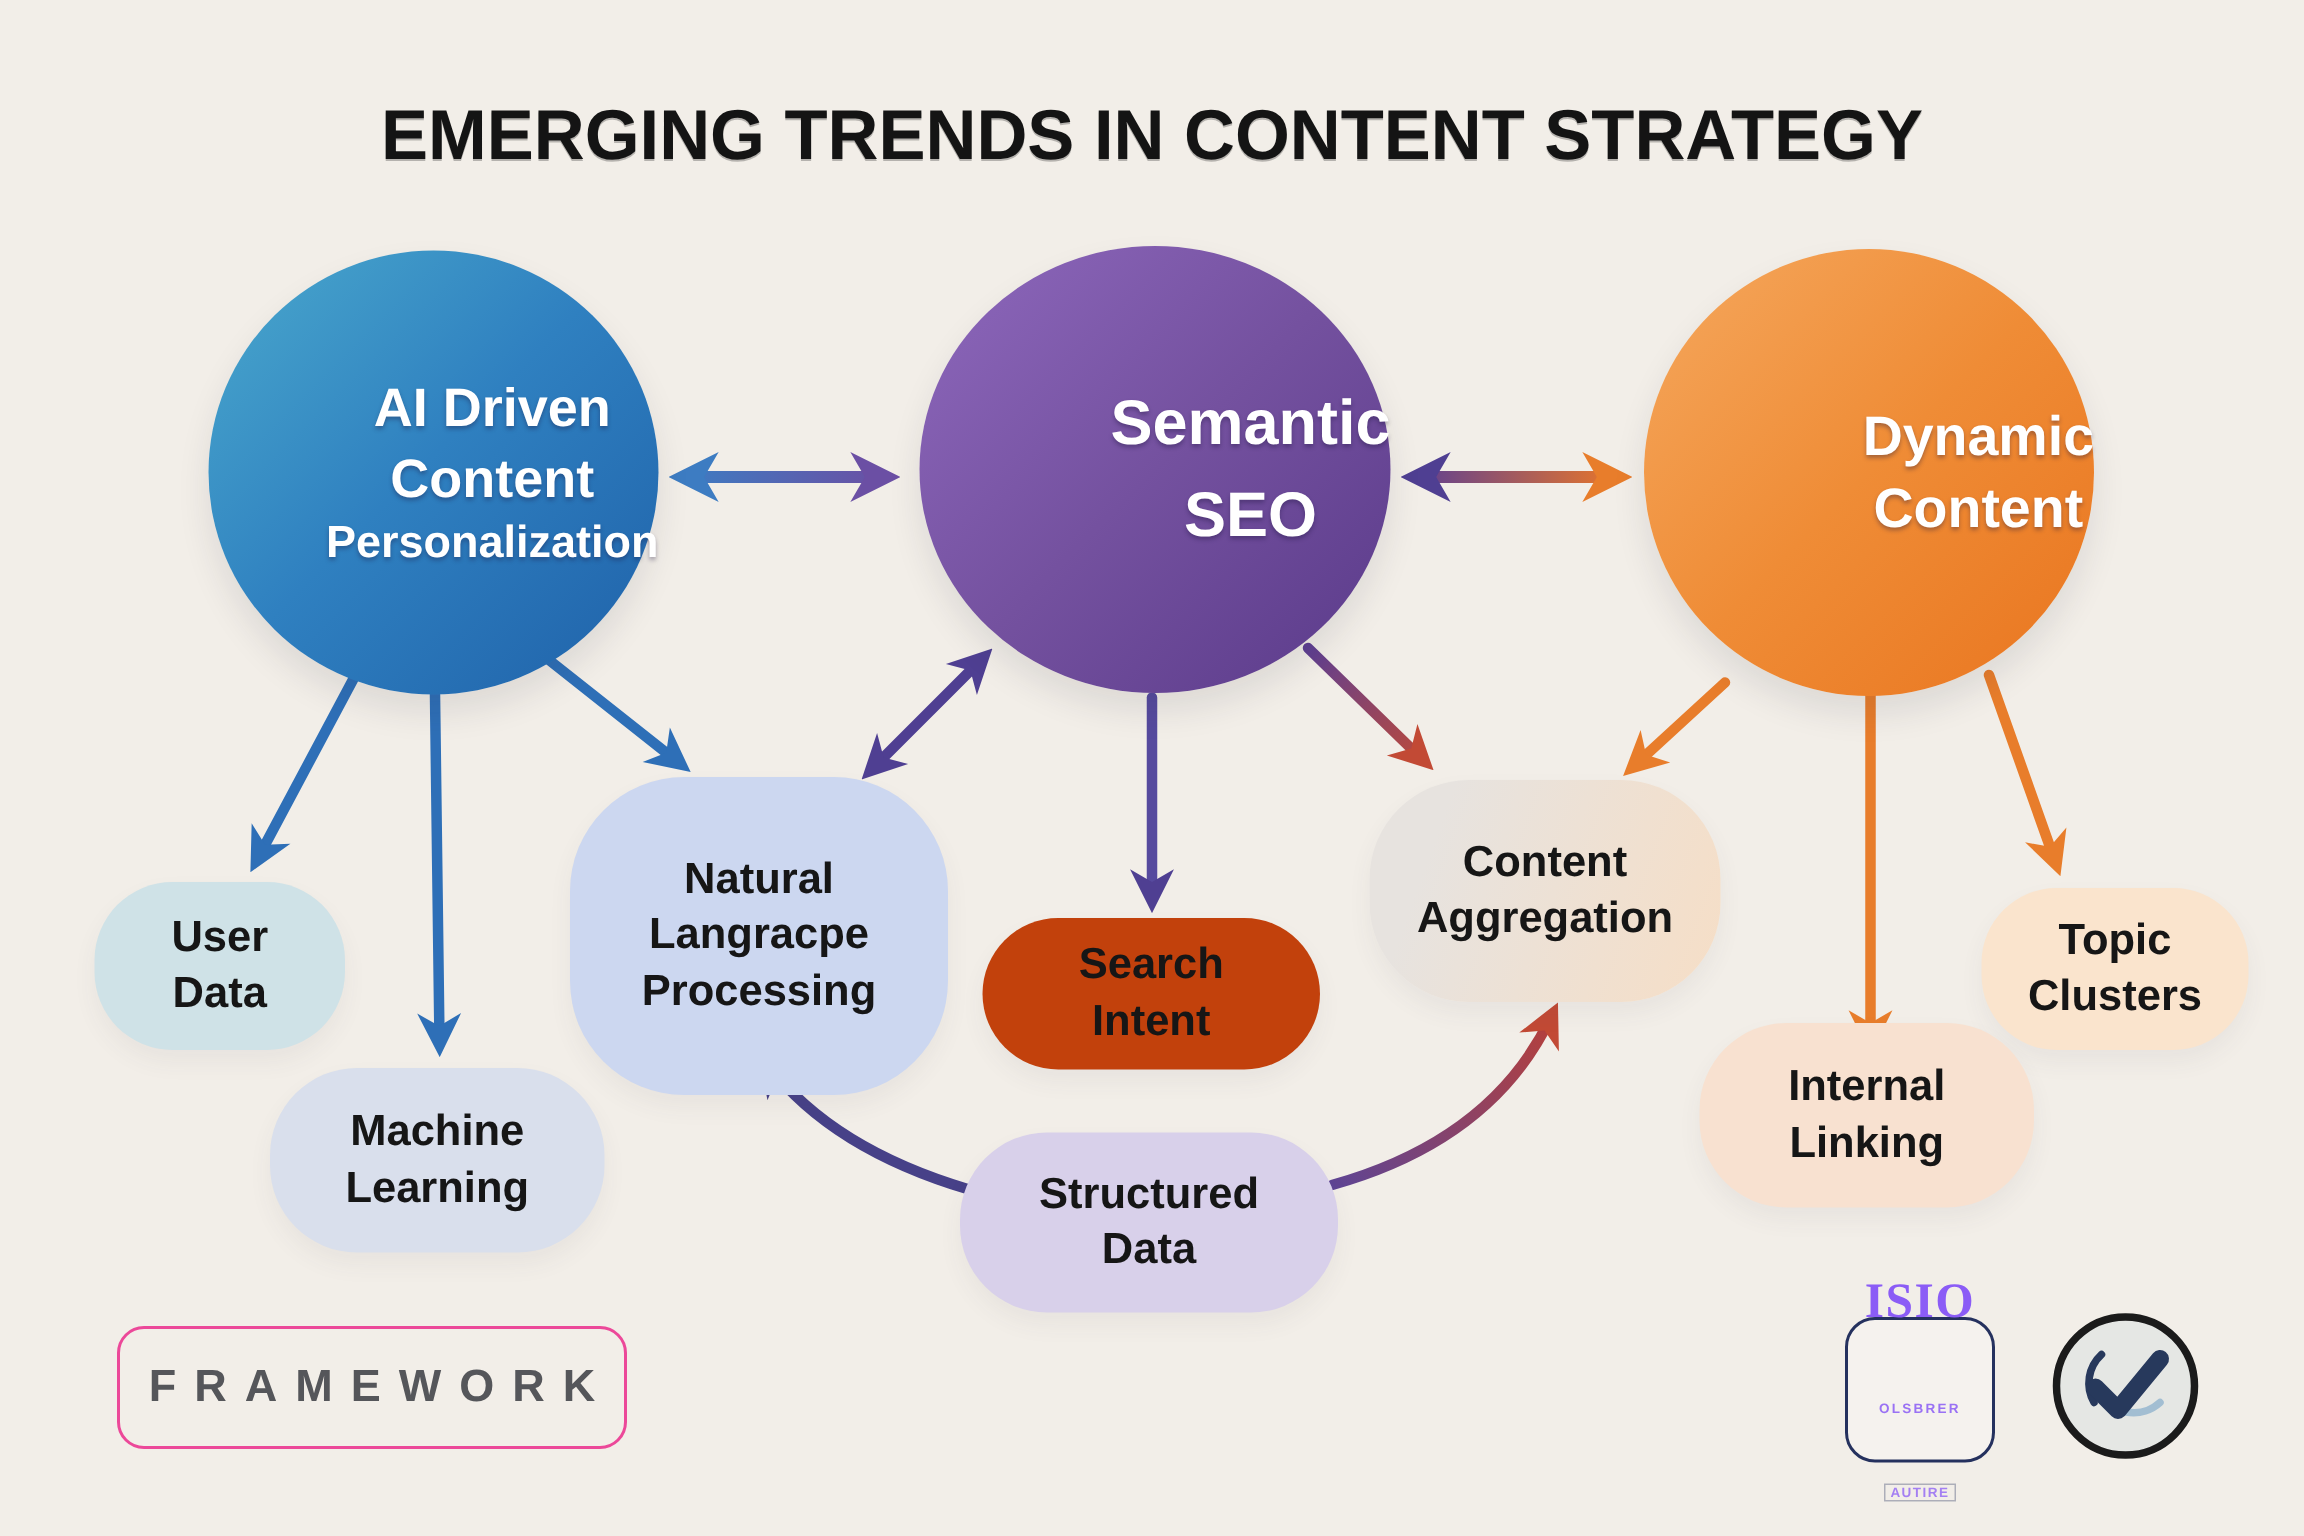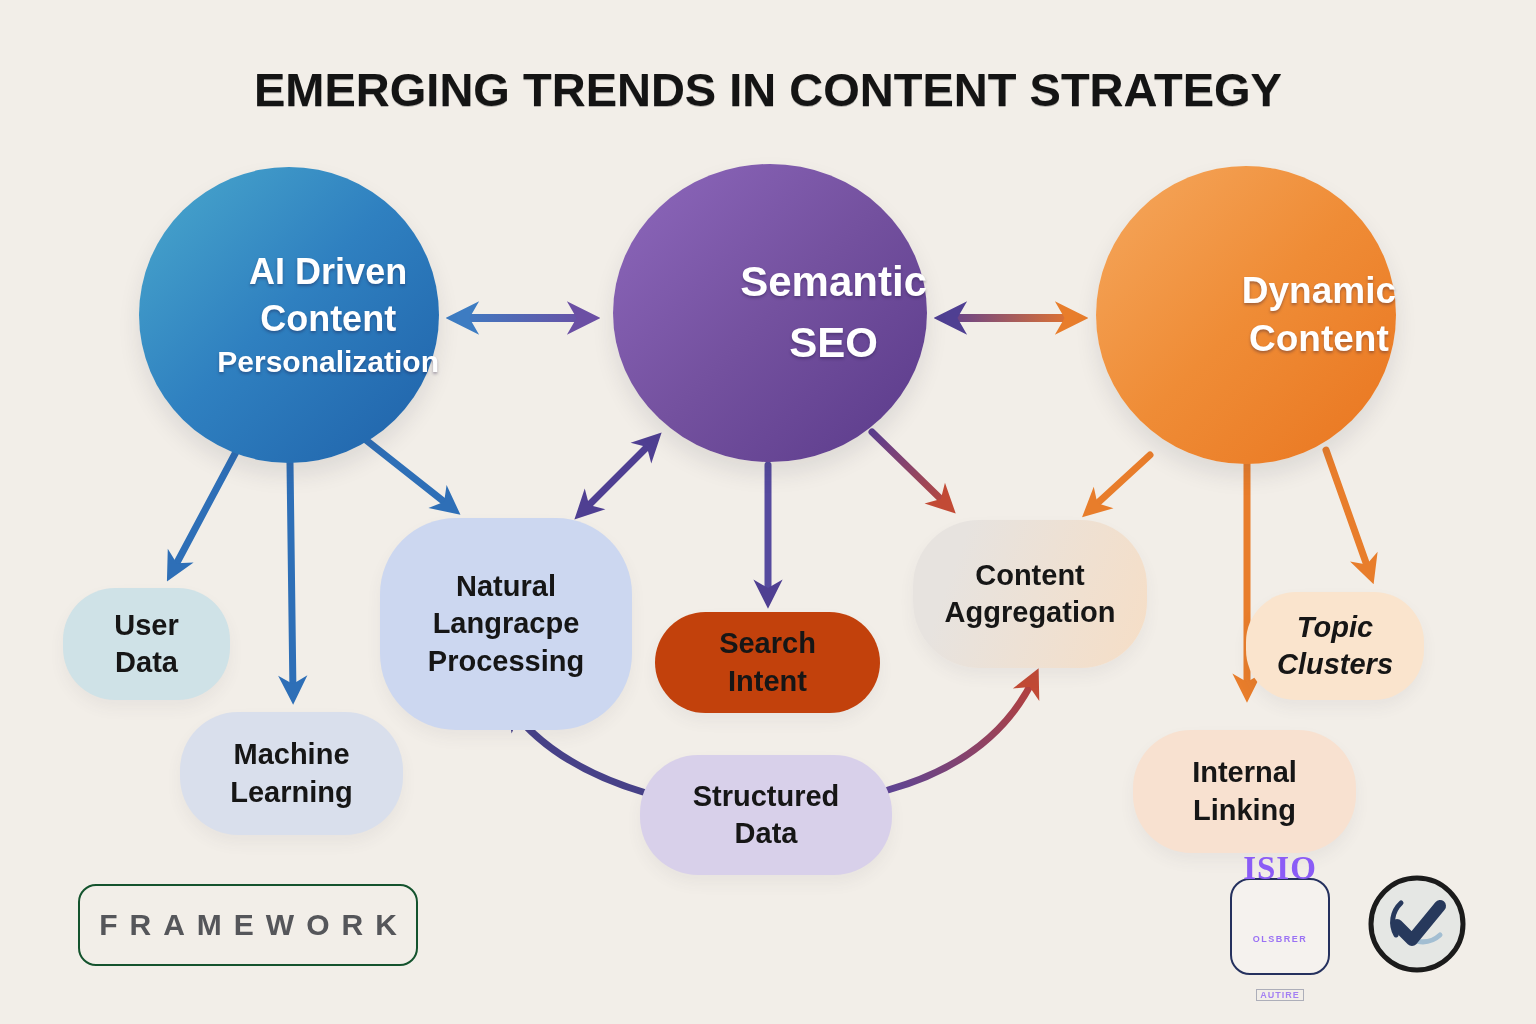--- a/index.html
+++ b/index.html
@@ -38,25 +38,25 @@
     box-shadow:0 8px 16px rgba(60,60,80,0.06);
   }
   .node span{display:block;}
   .n-user{left:63px; top:588px; width:167px; height:112px; border-radius:52px; background:#cfe2e7;}
   .n-ml{left:180px; top:712px; width:223px; height:123px; border-radius:58px; background:#d9dfec;}
   .n-nlp{left:380px; top:518px; width:252px; height:212px; border-radius:76px; background:#ccd7f0;}
   .n-si{left:655px; top:612px; width:225px; height:101px; border-radius:58px; background:#c2410c;align-items:center;}
   .n-sd{left:640px; top:755px; width:252px; height:120px; border-radius:58px; background:#d8d0ea;}
   .n-ca{left:913px; top:520px; width:234px; height:148px; border-radius:66px;
     background:linear-gradient(110deg,#e7e3df 20%,#f6dec6 100%);}
-  .n-tc{left:1246px; top:592px; width:178px; height:108px; border-radius:50px; background:#fae4cd;font-style:italic;}
-  .n-il{left:1133px; top:730px; width:223px; height:123px; border-radius:58px; background:#f8e1d0;}
+  .n-tc{left:1321px; top:592px; width:178px; height:108px; border-radius:50px; background:#fae4cd;}
+  .n-il{left:1133px; top:682px; width:223px; height:123px; border-radius:58px; background:#f8e1d0;}
   .framework-btn{
     position:absolute; left:78px; top:884px; width:340px; height:82px; z-index:2;
-    border:2px solid #14532d; border-radius:18px; background:transparent;
+    border:2px solid #ec4899; border-radius:18px; background:transparent;
     display:flex; align-items:center; justify-content:center;
     font-size:30px; font-weight:700; color:#55565a; letter-spacing:12px; text-indent:12px;
     cursor:pointer;
   }
   .iso-badge{
     position:absolute; left:1230px; top:878px; width:96px; height:93px; z-index:2;
     border:2.5px solid #25315e; border-radius:20px; background:rgba(255,255,255,0.25);
     display:flex; flex-direction:column; align-items:center; justify-content:center;
     color:#8b5cf6;
     gap:42px;

